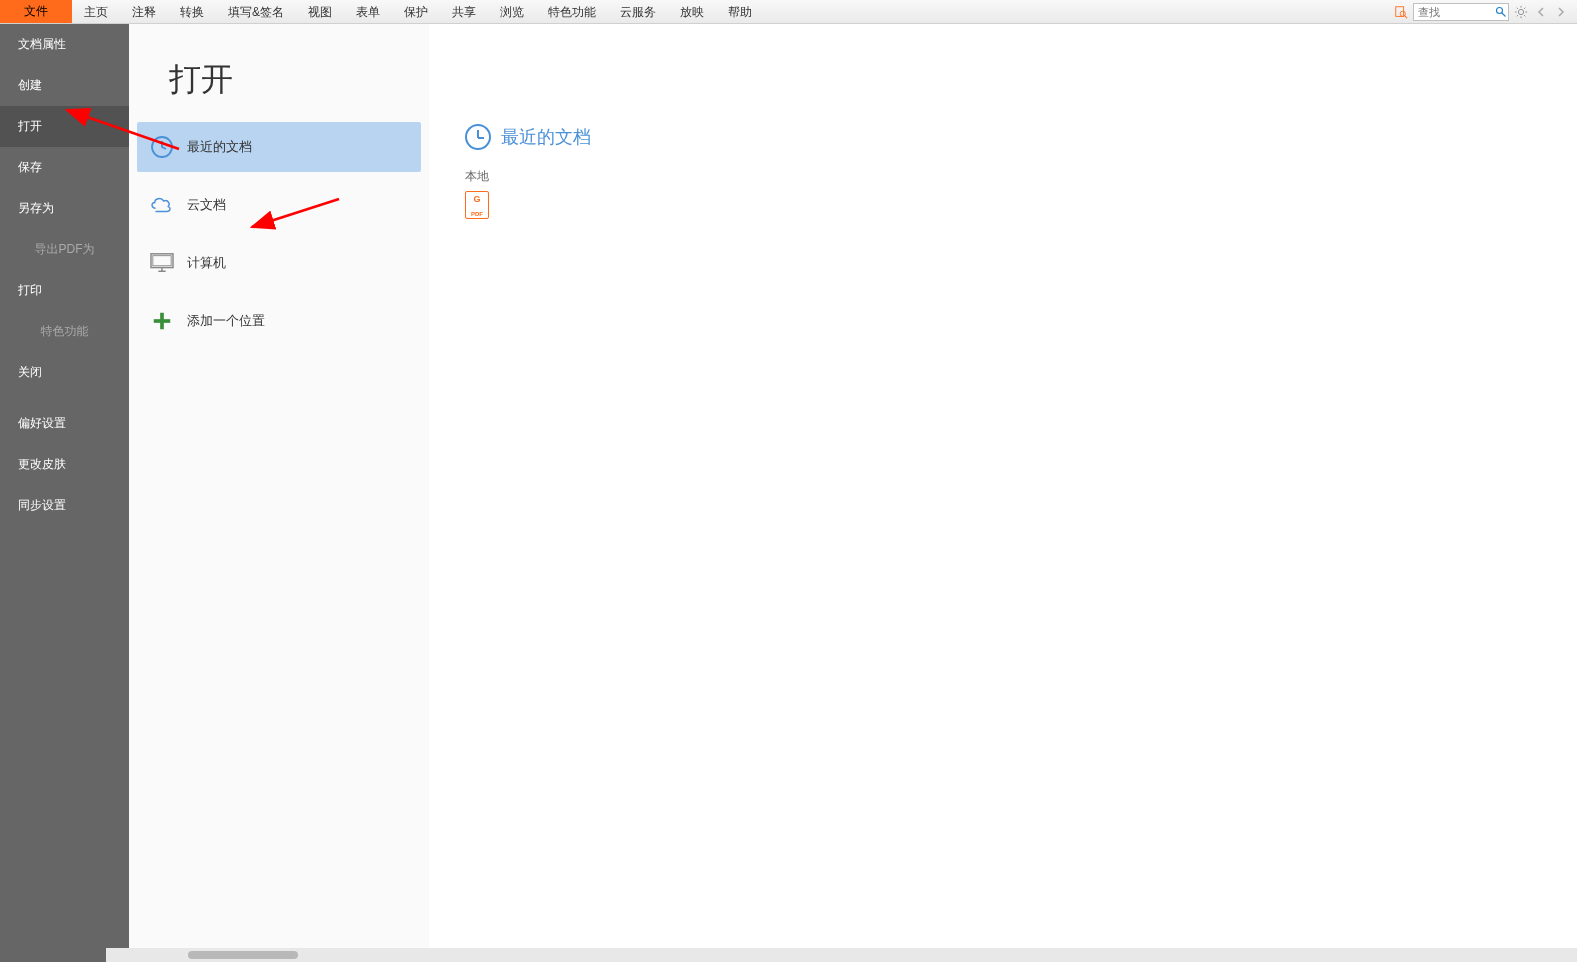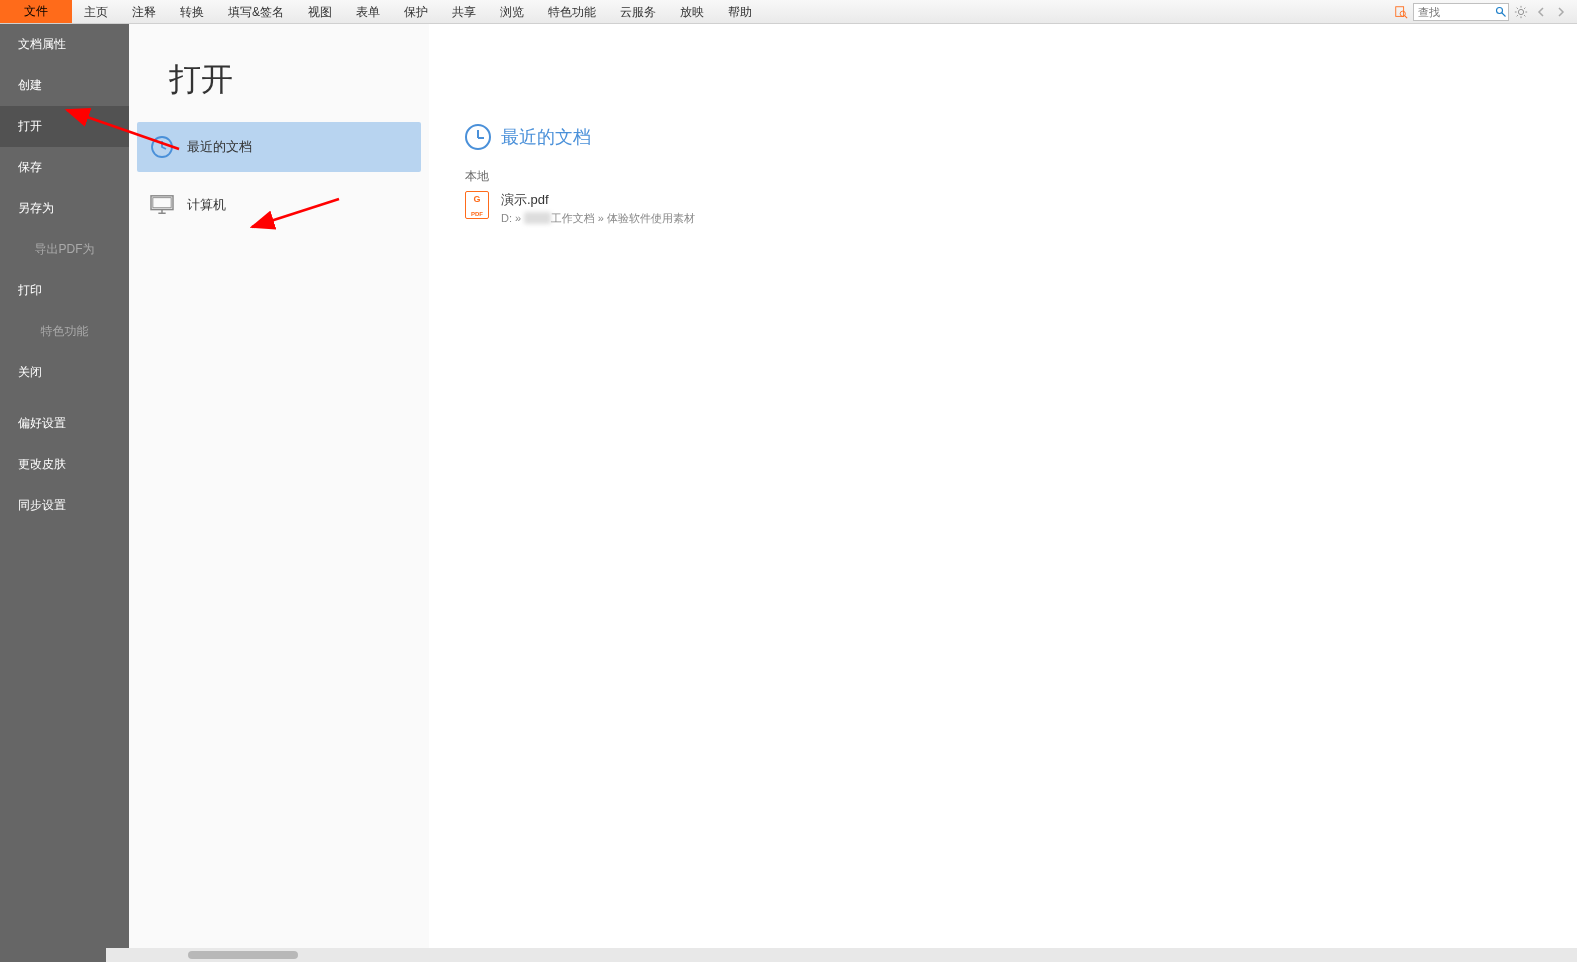--- a/index.html
+++ b/index.html
@@ -332,28 +332,45 @@
         <span class="icon-slot">
           <svg viewBox="0 0 24 24" width="24" height="24">
               <circle cx="12" cy="12" r="10" fill="none" stroke="#4a90d9" stroke-width="1.8"></circle>
               <polyline points="12,6 12,12 16,14" fill="none" stroke="#4a90d9" stroke-width="1.8"></polyline>
             </svg>
         </span>
         <span>最近的文档</span>
       </div>
       <div class="open-item">
         <span class="icon-slot">
+          <svg viewBox="0 0 32 20" width="28" height="18">
+              <path d="M8 16 C3 16 2 9 7 9 C7 4 15 2 18 7 C24 5 27 12 23 14 C27 14 27 20 22 20 L8 20" transform="translate(0,-2)" fill="none" stroke="#4a90d9" stroke-width="1.8"></path>
+            </svg>
+        </span>
+        <span>云文档</span>
+      </div>
+      <div class="open-item">
+        <span class="icon-slot">
           <svg viewBox="0 0 28 24" width="26" height="22">
               <rect x="2" y="2" width="24" height="15" fill="none" stroke="#888" stroke-width="1.6"></rect>
               <rect x="4" y="4" width="20" height="11" fill="none" stroke="#888" stroke-width="1"></rect>
               <line x1="10" y1="21" x2="18" y2="21" stroke="#888" stroke-width="1.6"></line>
               <line x1="14" y1="17" x2="14" y2="21" stroke="#888" stroke-width="1.6"></line>
             </svg>
         </span>
         <span>计算机</span>
+      </div>
+      <div class="open-item">
+        <span class="icon-slot">
+          <svg viewBox="0 0 24 24" width="22" height="22">
+              <rect x="10" y="3" width="4" height="18" fill="#3a8f3a"></rect>
+              <rect x="3" y="10" width="18" height="4" fill="#3a8f3a"></rect>
+            </svg>
+        </span>
+        <span>添加一个位置</span>
       </div>
     </div>
 
     <svg class="arrow-annot" style="left:-70px;top:80px;" width="130" height="50">
       <defs>
           <marker id="ah1" markerWidth="10" markerHeight="8" refX="9" refY="4" orient="auto">
             <polygon points="0,0 10,4 0,8" fill="#ff0000"></polygon>
           </marker>
         </defs>
       <line x1="120" y1="45" x2="8" y2="6" stroke="#ff0000" stroke-width="2.5" marker-end="url(#ah1)"></line>
@@ -369,25 +386,19 @@
   </div>
 
   <div class="main">
     <div class="recent-header">
       <span class="clock-ring"></span>
       <span>最近的文档</span>
     </div>
     <div class="section-label">本地</div>
     <div class="doc-row">
       <span class="pdf-icon"></span>
-      <div class="doc-info">
-        <div class="doc-name">演示.pdf</div>
-        <div class="doc-path">
-          <span>D: » </span><span class="blur">____</span><span>工作文档 » 体验软件使用素材</span>
-        </div>
-      </div>
     </div>
   </div>
 </div>
 
 <div class="bottom-track">
   <div class="bottom-thumb"></div>
 </div>
 
 </body></html>

